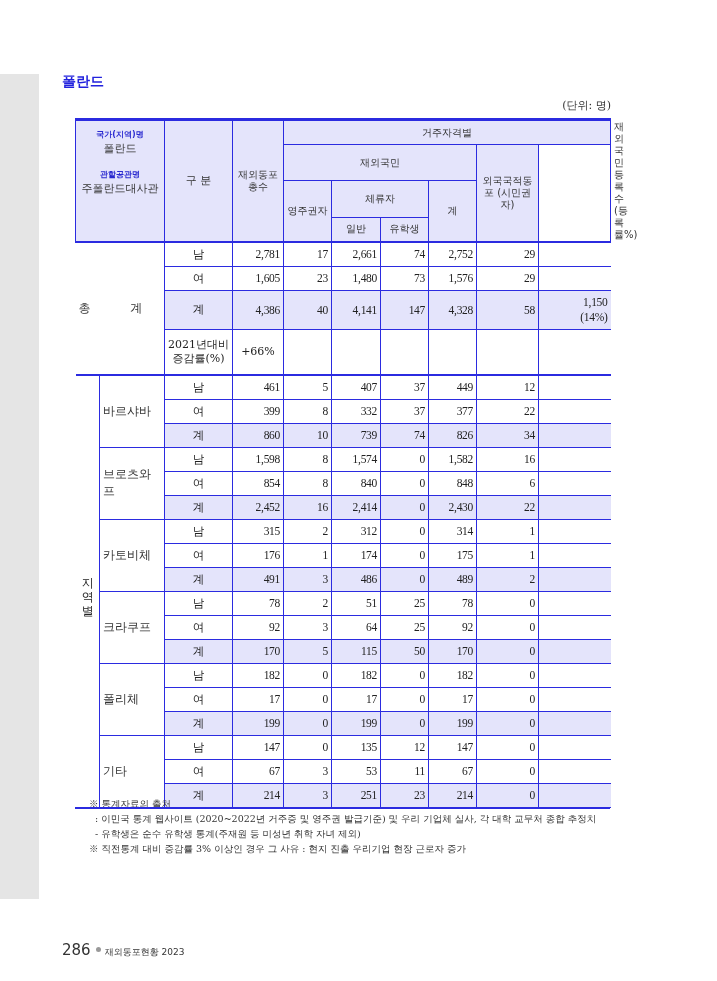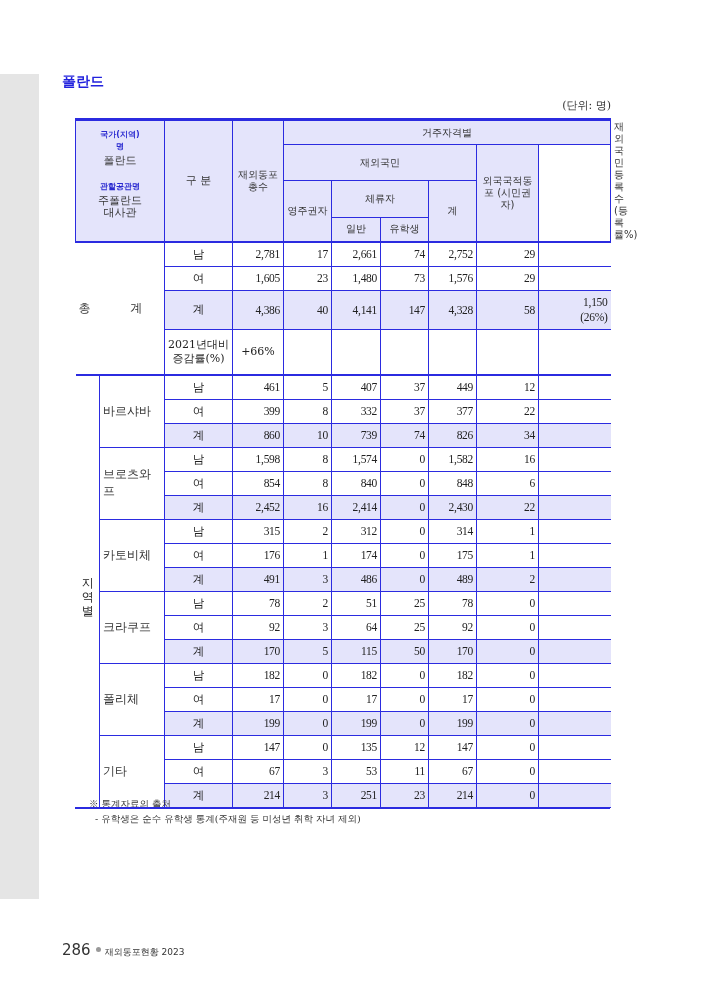--- a/index.html
+++ b/index.html
@@ -15,21 +15,21 @@
   table.main thead td { background:#e4e4fb; text-align:center; font-family:"DejaVu Sans", sans-serif;
                         font-size:10px; color:#333; line-height:12px; }
   table.main tr.top-border td { border-top:2px solid #2b2be0; }
   td.hdr-top { border-top:3px solid #2b2be0 !important; }
   td.num { text-align:right; font-family:"Liberation Serif", serif; font-size:11.5px; letter-spacing:-0.3px; }
   td.sex { text-align:center; font-size:11.5px; }
   tr.sum td.sum-cell { background:#e4e4fb; }
   td.lbl { text-align:left; font-size:12px; color:#333; border-bottom:1px solid #2b2be0; }
   td.nb-l { border-left:none !important; }
   td.nb-r { border-right:none !important;text-align:right; }
-  .hdr-left { text-align:left; padding:4px 21px !important; vertical-align:top; }
+  .hdr-left { text-align:left; padding:4px 5px !important; vertical-align:top; }
   .hdr-small { color:#2a2ad0; font-size:8px; font-weight:bold; display:block; margin-top:4px; }
   .hdr-val { font-size:11px; color:#333; display:block; margin-top:2px; }
   .vert { writing-mode:vertical-rl; text-orientation:upright; letter-spacing:2px; }
   .growth { font-size:11px; line-height:14px; text-align:center; }
   .notes { position:absolute; left:77px; top:796px; font-size:9.5px; color:#333; line-height:15px; font-family:"DejaVu Serif", serif; }
   .notes div { white-space:nowrap;margin-left:12px; }
   .notes .ind1 { padding-left:6px; }
   .footer { position:absolute; left:62px; top:940px; font-family:"DejaVu Sans", sans-serif; color:#333; }
   .footer .pg { font-size:15px; }
   .footer .dot { display:inline-block; width:5px; height:5px; border-radius:50%; background:#999; margin:0 4px 2px 5px; vertical-align:middle; }
@@ -109,21 +109,21 @@
       <tr class="sum">
         <td class="sex sum-cell">계</td>
         <td class="num sum-cell">4,386</td>
         <td class="num sum-cell">40</td>
         <td class="num sum-cell">4,141</td>
         <td class="num sum-cell">147</td>
         <td class="num sum-cell">4,328</td>
         <td class="num sum-cell">58</td>
         <td class="num sum-cell nb-r" style="border-right: none; line-height: 15px; height: 38px;">
           <div>1,150</div>
-          <div>(26%)</div>
+          <div>(14%)</div>
         </td>
       </tr>
       <tr>
         <td class="growth" style="height: 44px;">2021년대비 증감률(%)</td>
         <td class="growth">+66%</td>
         <td></td>
         <td></td>
         <td></td>
         <td></td>
         <td></td>
@@ -314,20 +314,22 @@
         <td class="num sum-cell">23</td>
         <td class="num sum-cell">214</td>
         <td class="num sum-cell">0</td>
         <td class="sum-cell" style="border-right: none;"></td>
       </tr>
     </tbody>
 </table>
 
 <div class="notes">
   <div>※ 통계자료의 출처</div>
+  <div class="ind1">: 이민국 통계 웹사이트 (2020~2022년 거주증 및 영주권 발급기준) 및 우리 기업체 실사, 각 대학 교무처 종합 추정치</div>
   <div class="ind1">- 유학생은 순수 유학생 통계(주재원 등 미성년 취학 자녀 제외)</div>
+  <div>※ 직전통계 대비 증감률 3% 이상인 경우 그 사유 : 현지 진출 우리기업 현장 근로자 증가</div>
 </div>
 
 <div class="footer">
   <span class="pg">286</span><span class="dot"></span><span class="book">재외동포현황 2023</span>
 </div>
 
 <div class="bottom-line" style="top: 807px;"></div>
 
 </body></html>

